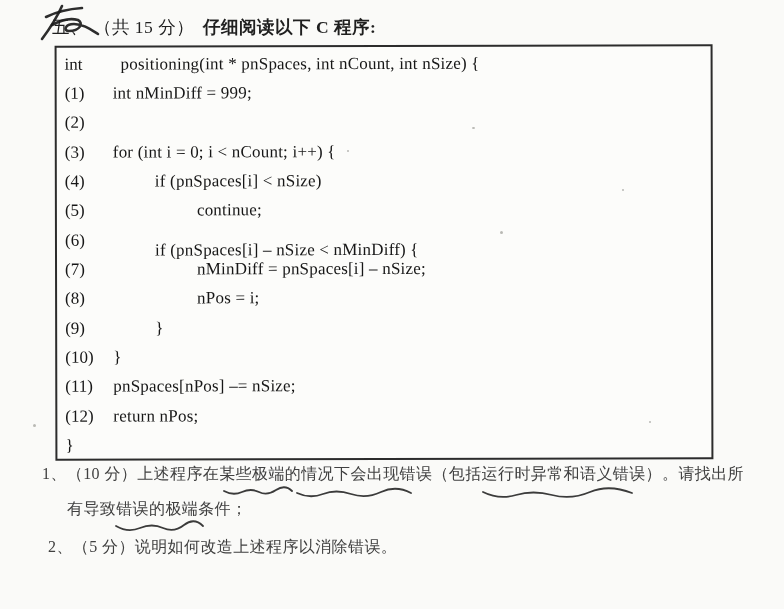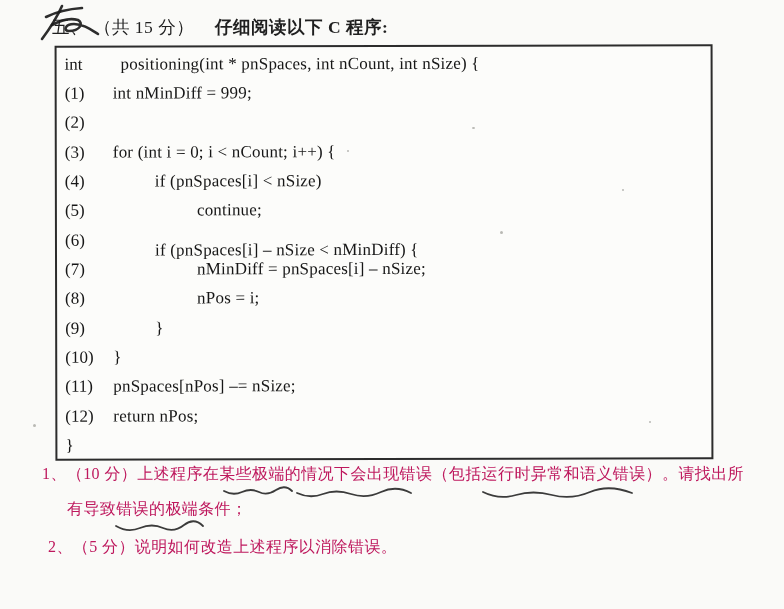--- a/index.html
+++ b/index.html
@@ -10,21 +10,21 @@
     color:#1f1f1f;
   }
   .page{position:absolute;inset:0;}
 
   
   .header{
     position:absolute;left:52px;top:15px;
     font-size:17.5px;letter-spacing:.5px;white-space:nowrap;
   }
   .header .qnum{margin-right:1px;}
-  .header .points{margin-right:16px;}
+  .header .points{margin-right:4px;}
   .header .instruction{font-weight:bold;}
 
   
   .scribble{position:absolute;left:38px;top:2px;width:68px;height:46px;}
   .scribble path{stroke:#1b1b1b;stroke-width:2.6;fill:none;stroke-linecap:round;opacity:.92;}
 
   
   .code-box{
     position:absolute;left:55px;top:45px;width:658px;height:415px;
     border:2px solid #2c2c2c;box-sizing:border-box;
@@ -35,21 +35,21 @@
   .code-line{
     height:29.35px;display:flex;align-items:center;
     font-size:17px;white-space:nowrap;color:#171717;
   }
   .code-line .lnum{flex:0 0 48px;}
   .code-line .ctext{letter-spacing:.2px;}
 
   
   .question{
     position:absolute;white-space:nowrap;
-    font-size:16px;letter-spacing:.4px;color:#be185d;
+    font-size:16px;letter-spacing:.4px;color:#404040;
   }
   #q1-line1{left:42px;top:464px;}
   #q1-line2{left:67px;top:499px;}
   #q2-line1{left:48px;top:537px;}
 
   
   .underlines{position:absolute;left:0;top:0;width:784px;height:609px;pointer-events:none;}
   .underlines path{stroke:#262626;stroke-width:1.8;fill:none;stroke-linecap:round;opacity:.9;}
 
   

